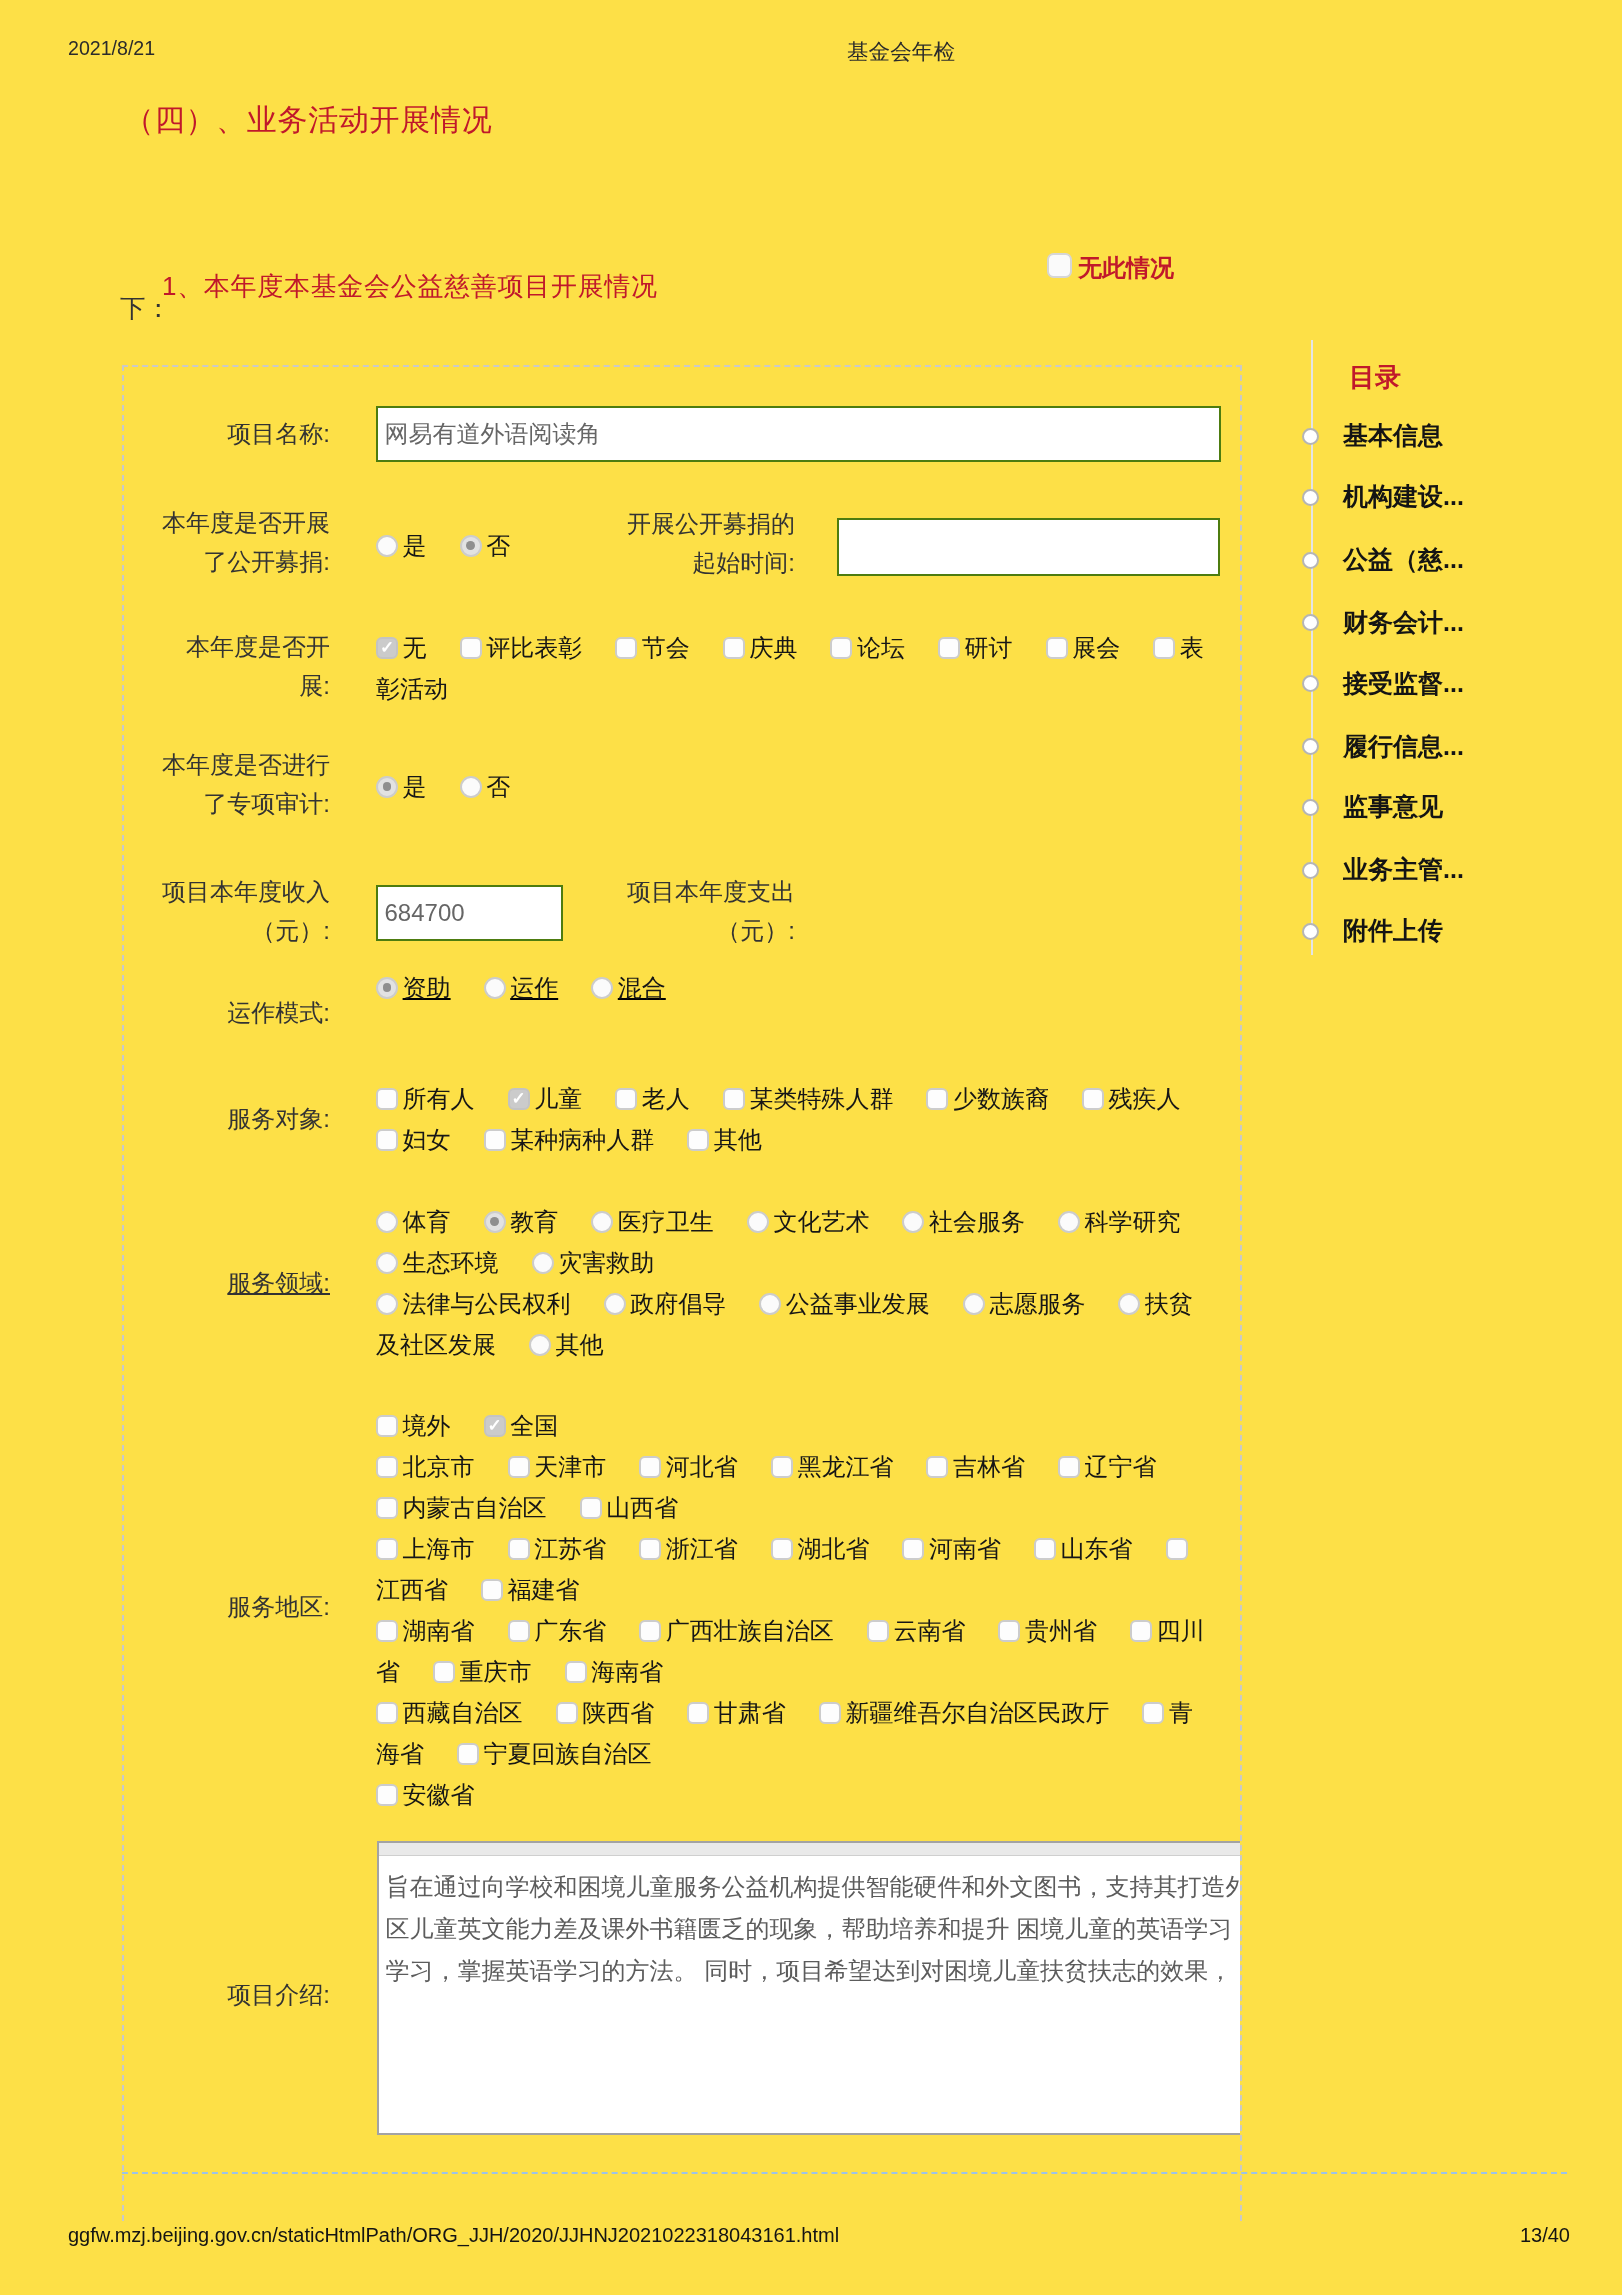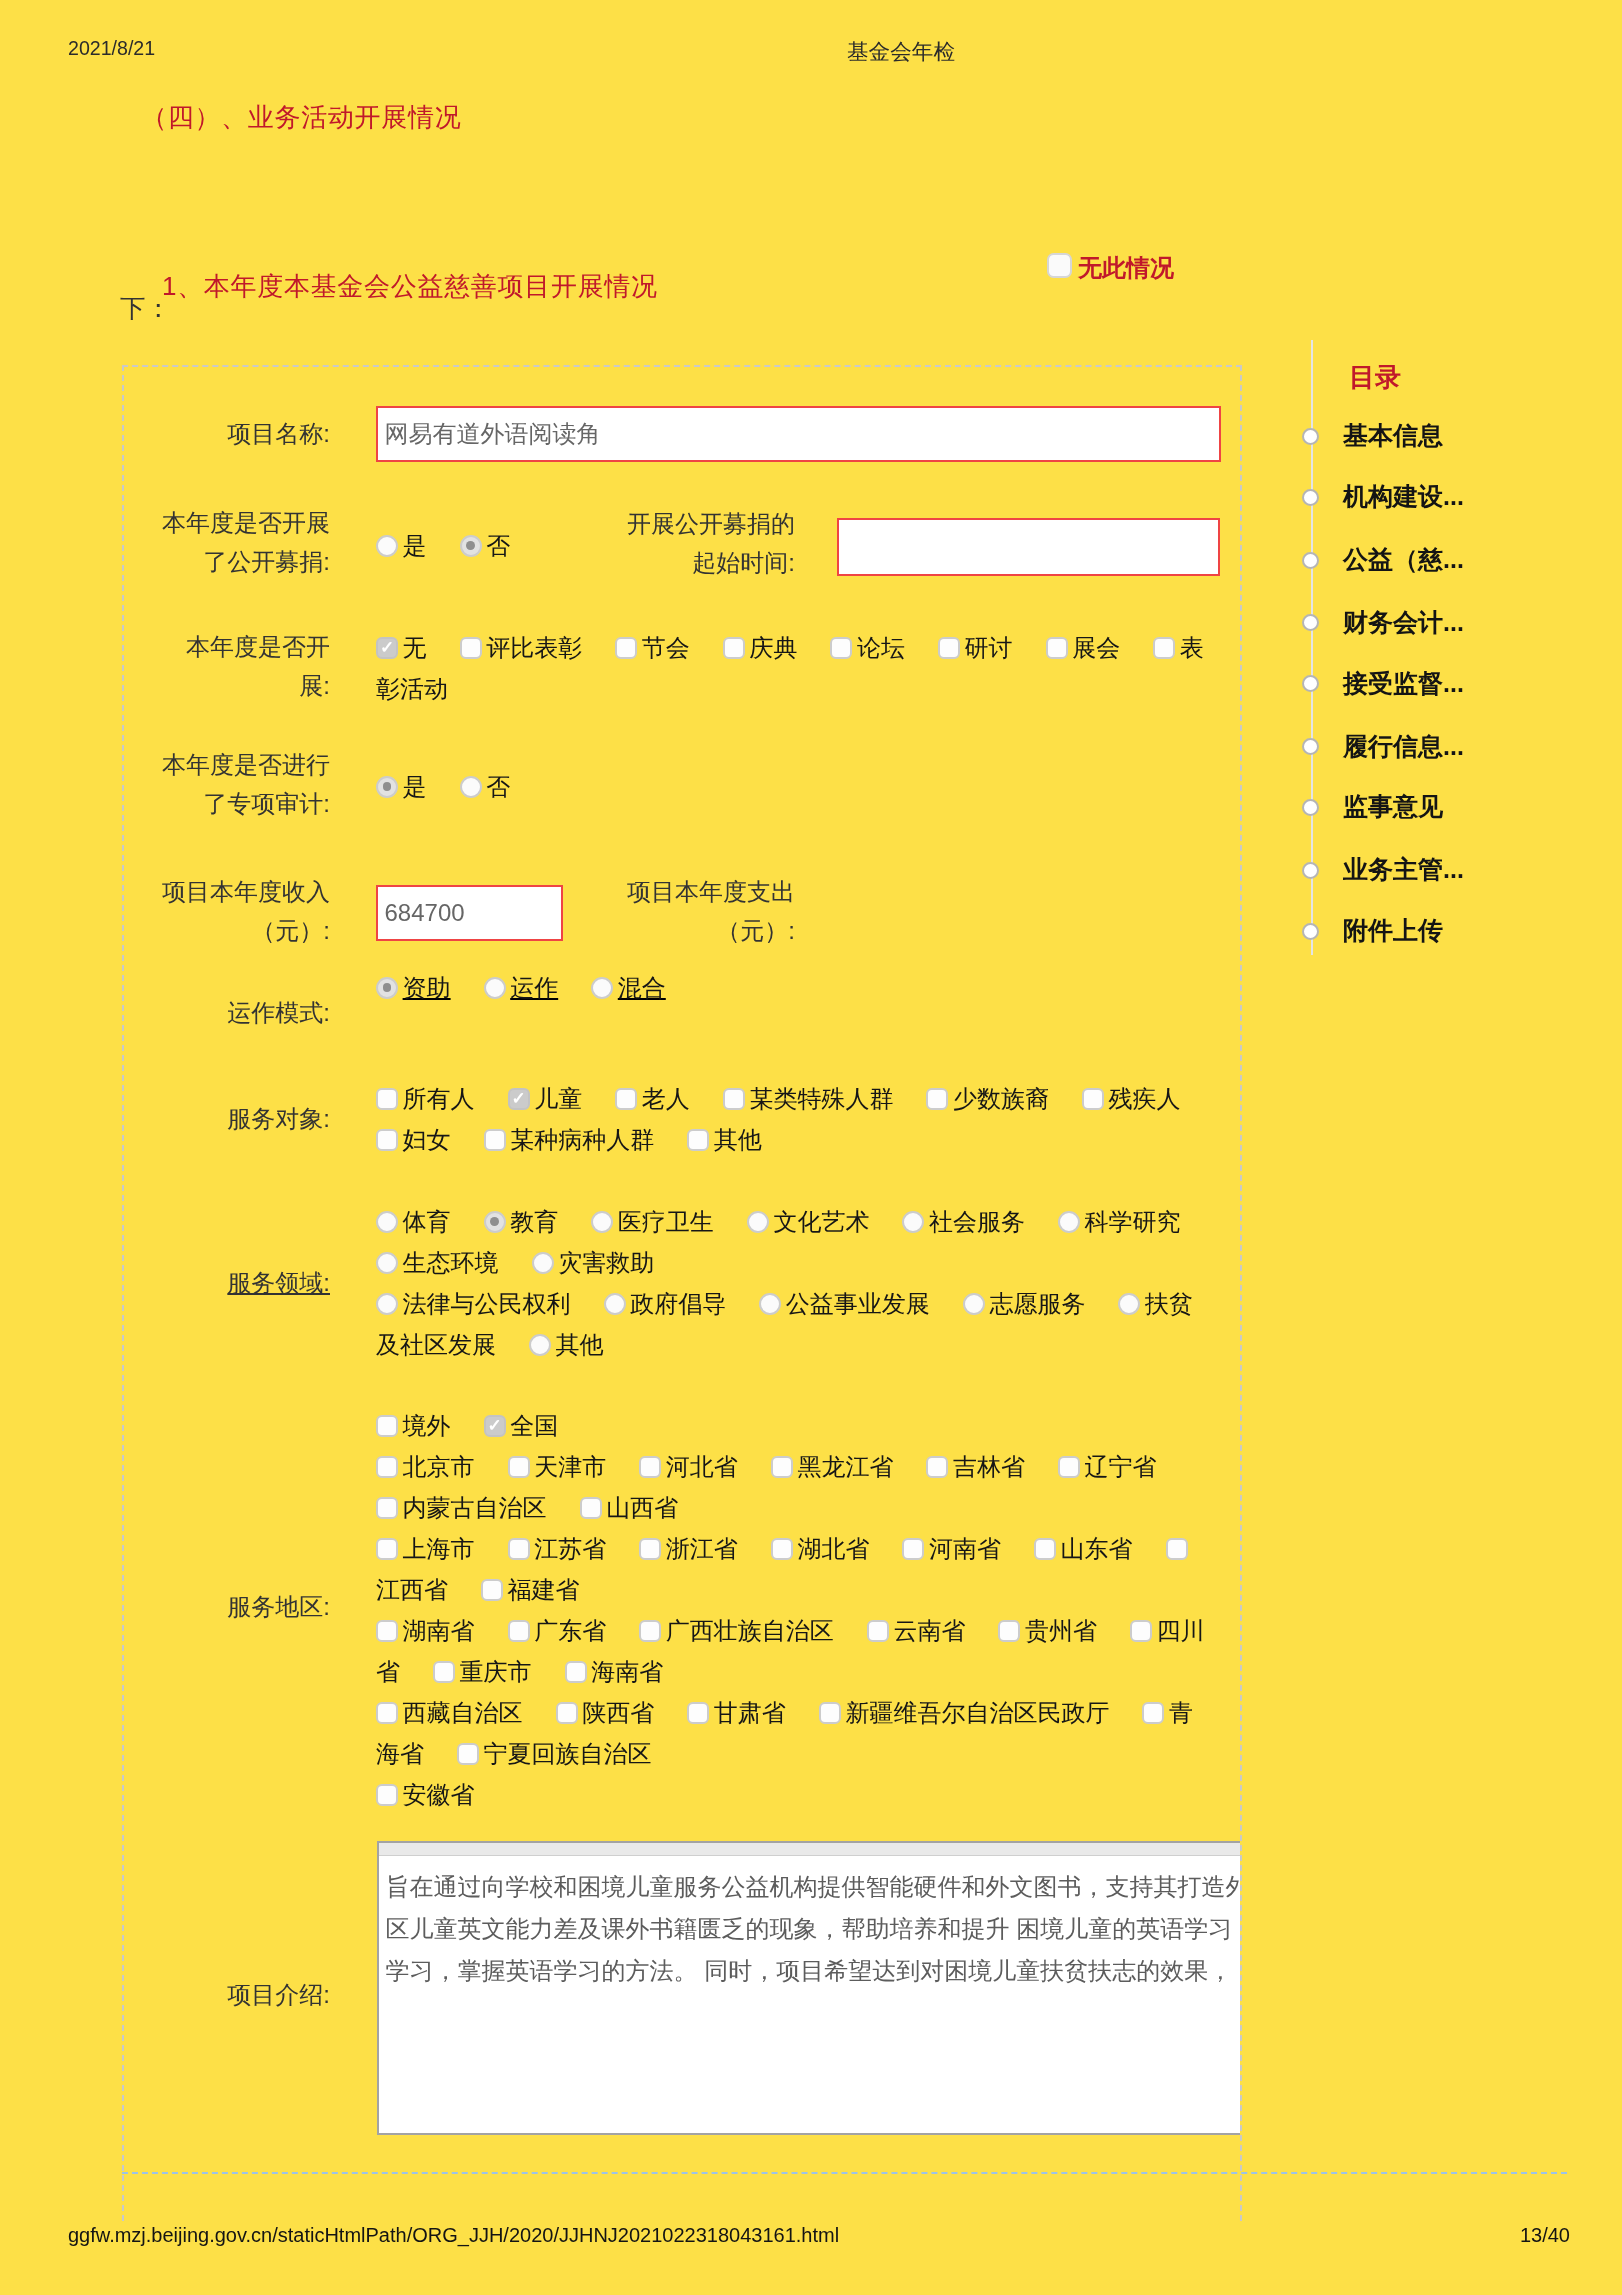--- a/index.html
+++ b/index.html
@@ -8,35 +8,35 @@
   .abs{position:absolute;}
   .t{white-space:nowrap;}
 
   
   .hdr-date{left:68px;top:37px;font-size:19.6px;color:#2b2b2b;}
   .hdr-title{left:847px;top:37px;font-size:21.6px;color:#2b2b2b;}
   .foot-url{left:68px;top:2224px;font-size:20px;color:#141414;}
   .foot-page{right:52px;top:2224px;font-size:20px;color:#141414;}
 
   
-  .h1{left:141px;top:100px;font-size:26px;color:#c0182b;letter-spacing:0.7px;}
+  .h1{left:124px;top:100px;font-size:30px;color:#c0182b;letter-spacing:0.7px;}
   .h2{left:162px;top:228px;font-size:26px;color:#c0182b;letter-spacing:0.7px;margin-top:41px;}
   .noneflag-box{left:1047px;top:253px;width:25px;height:25px;border:2px solid #d6d6d6;
       border-radius:6.5px;background:#fafafa;box-sizing:border-box;}
   .noneflag-lbl{left:1078px;top:252px;font-size:24px;font-weight:bold;color:#c0182b;}
 
   .intro{left:120px;top:289px;font-size:25.5px;color:#333;line-height:38px;}
 
   
   #form{left:122px;top:365px;width:1120px;height:1856px;box-sizing:border-box;
         border-top:2px dashed #c9c9c9;border-left:2px dashed #c9c9c9;border-right:2px dashed #c9c9c9;
         overflow:hidden;}
   .flabel{position:absolute;left:0;width:206px;text-align:right;font-size:24px;color:#333;line-height:39px;}
   .flabel2{position:absolute;left:458px;width:213px;text-align:right;font-size:24px;color:#333;line-height:39px;}
-  .finput{position:absolute;border:2px solid #ef4444;background:#fff;font-size:24px;color:#666;
+  .finput{position:absolute;border:2px solid #4d7c0f;background:#fff;font-size:24px;color:#666;
           display:flex;align-items:center;padding:0 6.5px;box-sizing:border-box;
           white-space:nowrap;overflow:hidden;}
   .fgroup{position:absolute;left:252px;}
   .opt-line{height:41px;display:flex;align-items:center;column-gap:33px;}
   .opt{display:inline-flex;align-items:center;column-gap:4.6px;}
   .opt .lbl,.cont{font-size:24px;color:#161616;white-space:nowrap;}
   .cb{width:22px;height:22px;border:2px solid #ccc;border-radius:5.9px;background:#fdfdfd;
       box-sizing:border-box;flex:none;display:flex;align-items:center;justify-content:center;}
   .cb.checked{background:#cbcbcb;border-color:#c3c3c3;color:#fff;font-size:17px;font-weight:bold;}
   .radio{width:22px;height:22px;border:2px solid #ccc;border-radius:50%;background:#fbfbfb;

